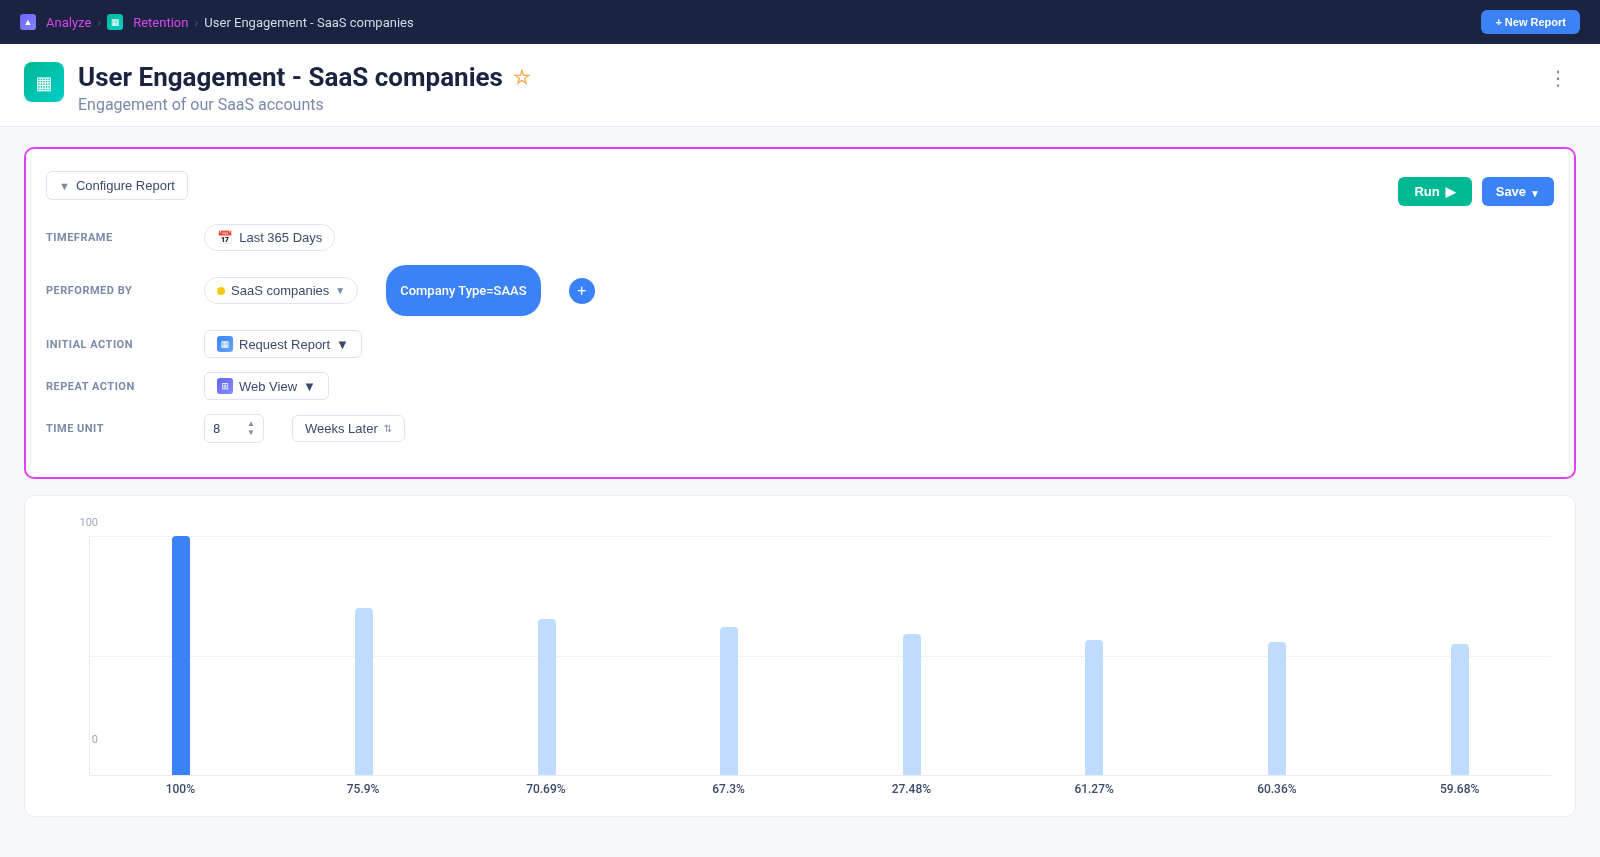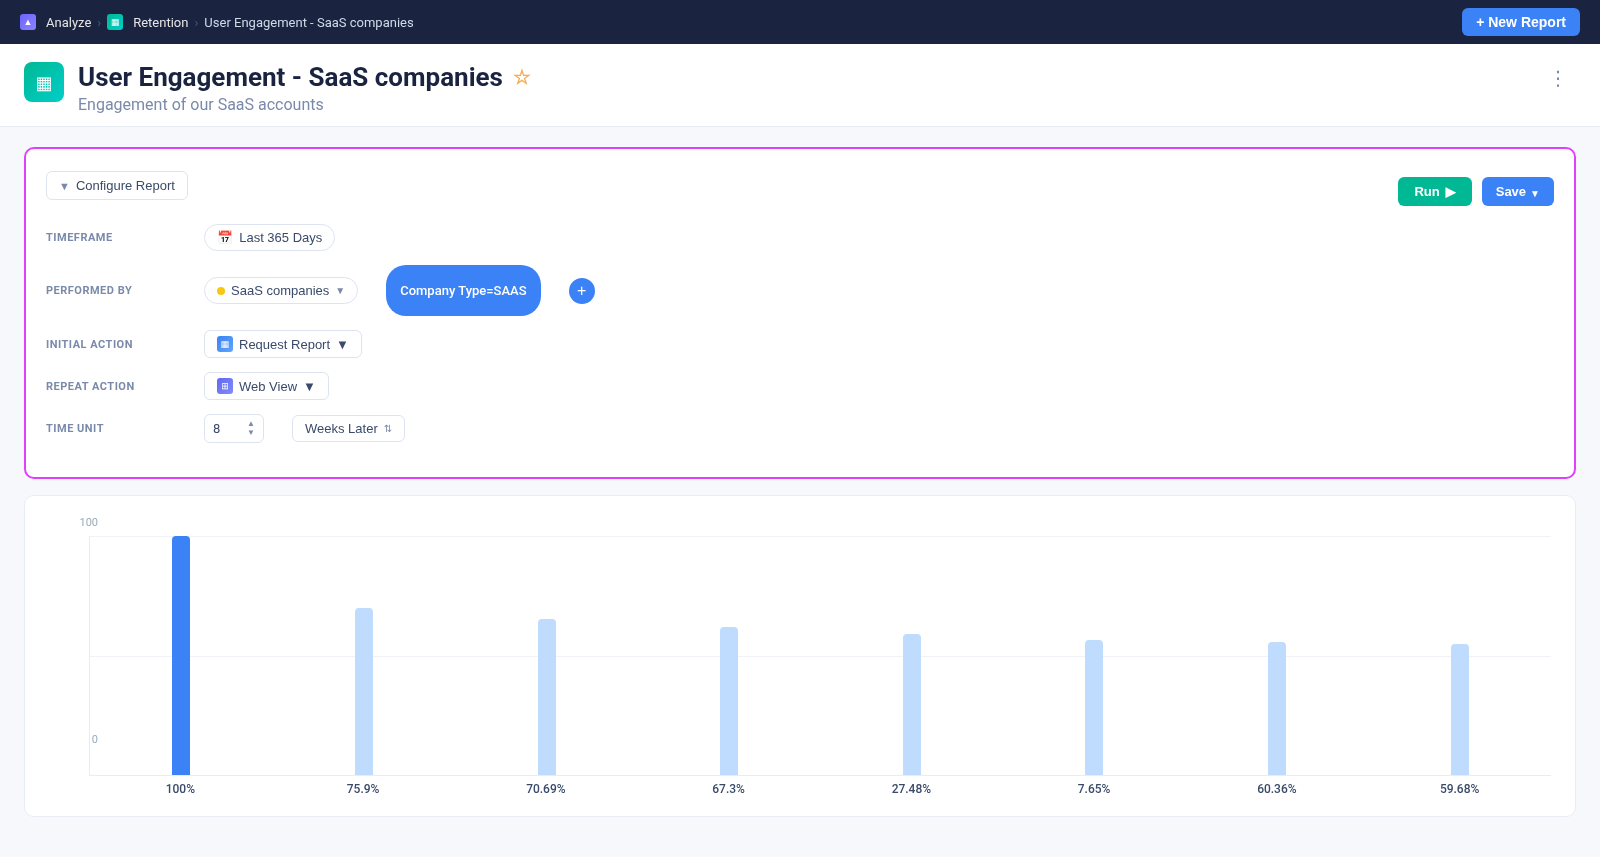--- a/index.html
+++ b/index.html
@@ -19,39 +19,39 @@
       height: 44px;
     }
     .breadcrumb {
       display: flex;
       align-items: center;
       gap: 6px;
       color: #a0b0c8;
       font-size: 13px;
     }
     .breadcrumb .sep { color: #4a5a78; }
-    .breadcrumb a { color: #e5e5e5; text-decoration: none; text-align: right; }
+    .breadcrumb a { color: #d946ef; text-decoration: none; text-align: right; }
     .breadcrumb .current { color: #d0dae8; }
     .breadcrumb .icon-analyze {
       width: 16px; height: 16px; display: inline-flex; align-items: center; justify-content: center;
       background: linear-gradient(135deg, #6c63ff, #8b83ff);
       border-radius: 3px; margin-right: 4px; font-size: 9px; color: #fff;
     }
     .breadcrumb .icon-retention {
       width: 16px; height: 16px; display: inline-flex; align-items: center; justify-content: center;
       background: linear-gradient(135deg, #00b894, #00cec9);
       border-radius: 3px; margin-right: 4px; font-size: 9px; color: #fff;
     }
     .new-report-btn {
       background: #3b82f6;
       color: #fff;
       border: none;
       border-radius: 6px;
       padding: 6px 14px;
-      font-size: 14px;
+      font-size: 11px;
       font-weight: 600;
       cursor: pointer;
       display: flex;
       align-items: center;
       gap: 6px;
     }
 
     
     .page-header {
       background: #fff;
@@ -531,19 +531,19 @@
         </div>
       </div>
     </div>
 
     <div class="x-labels">
       <div class="x-label">100%</div>
       <div class="x-label">75.9%</div>
       <div class="x-label">70.69%</div>
       <div class="x-label">67.3%</div>
       <div class="x-label">27.48%</div>
-      <div class="x-label">7.65%</div>
+      <div class="x-label">61.27%</div>
       <div class="x-label">60.36%</div>
       <div class="x-label">59.68%</div>
     </div>
   </div>
 
 </div>
 
 </body></html>

